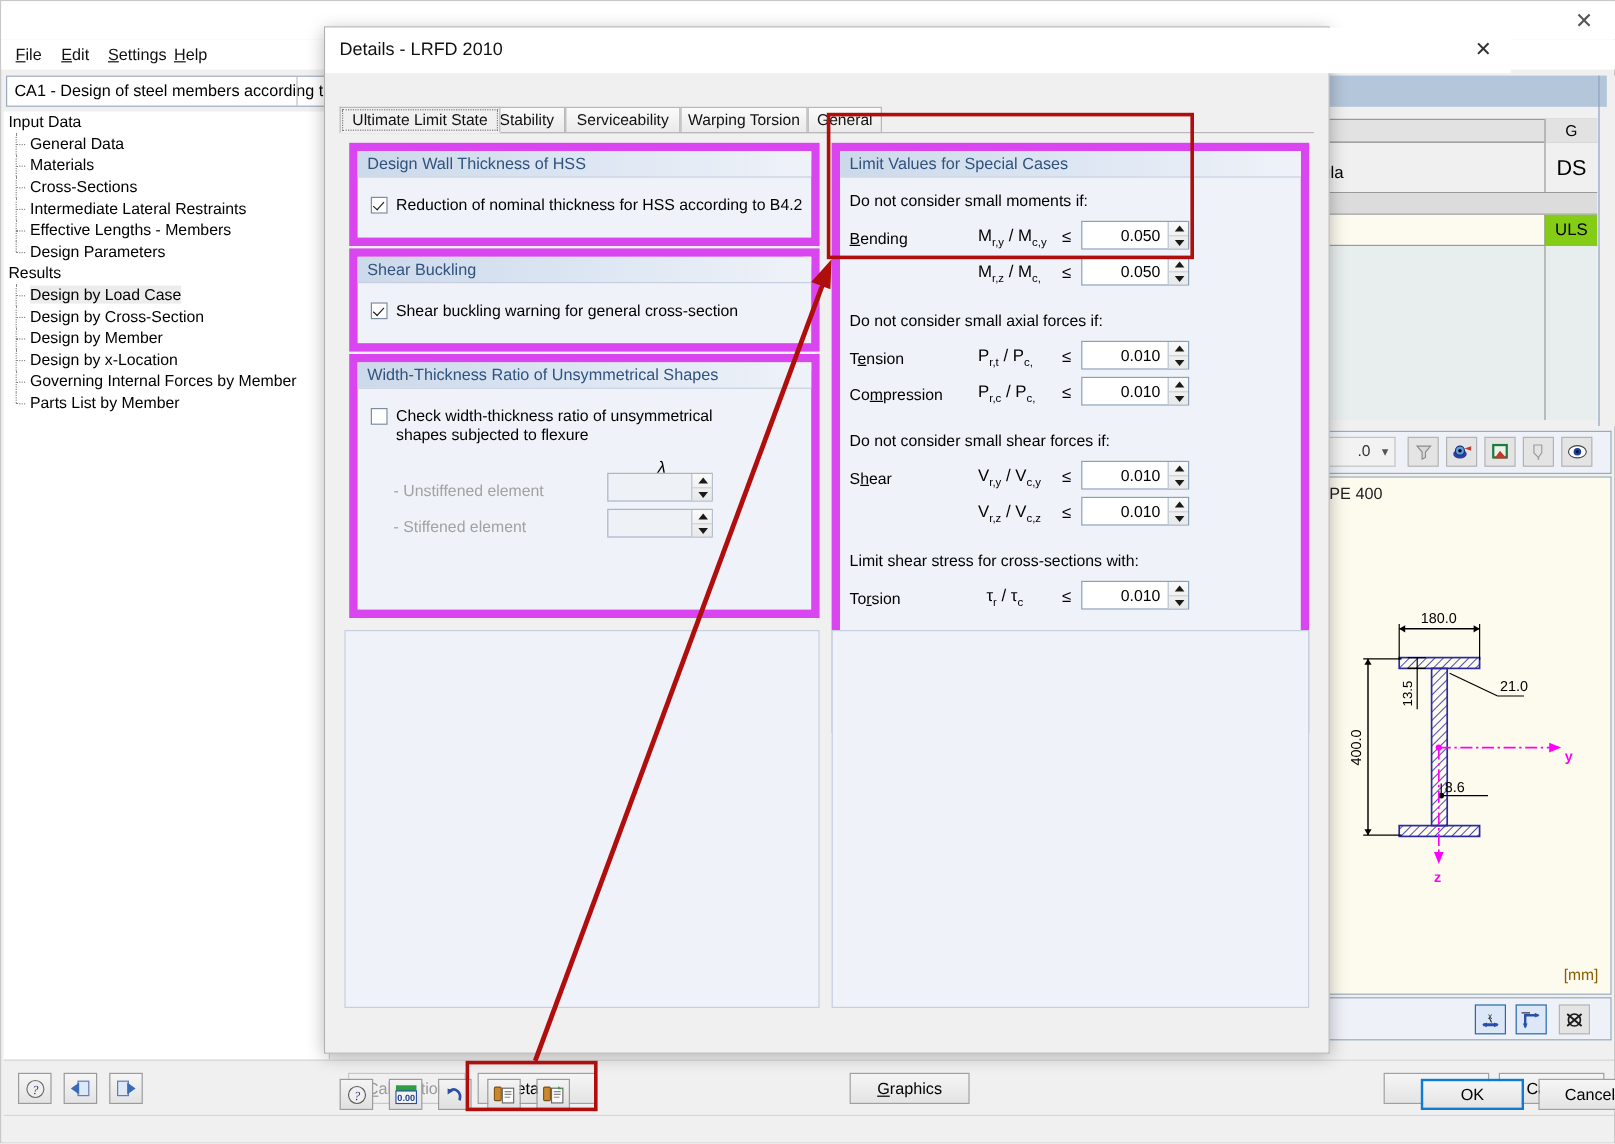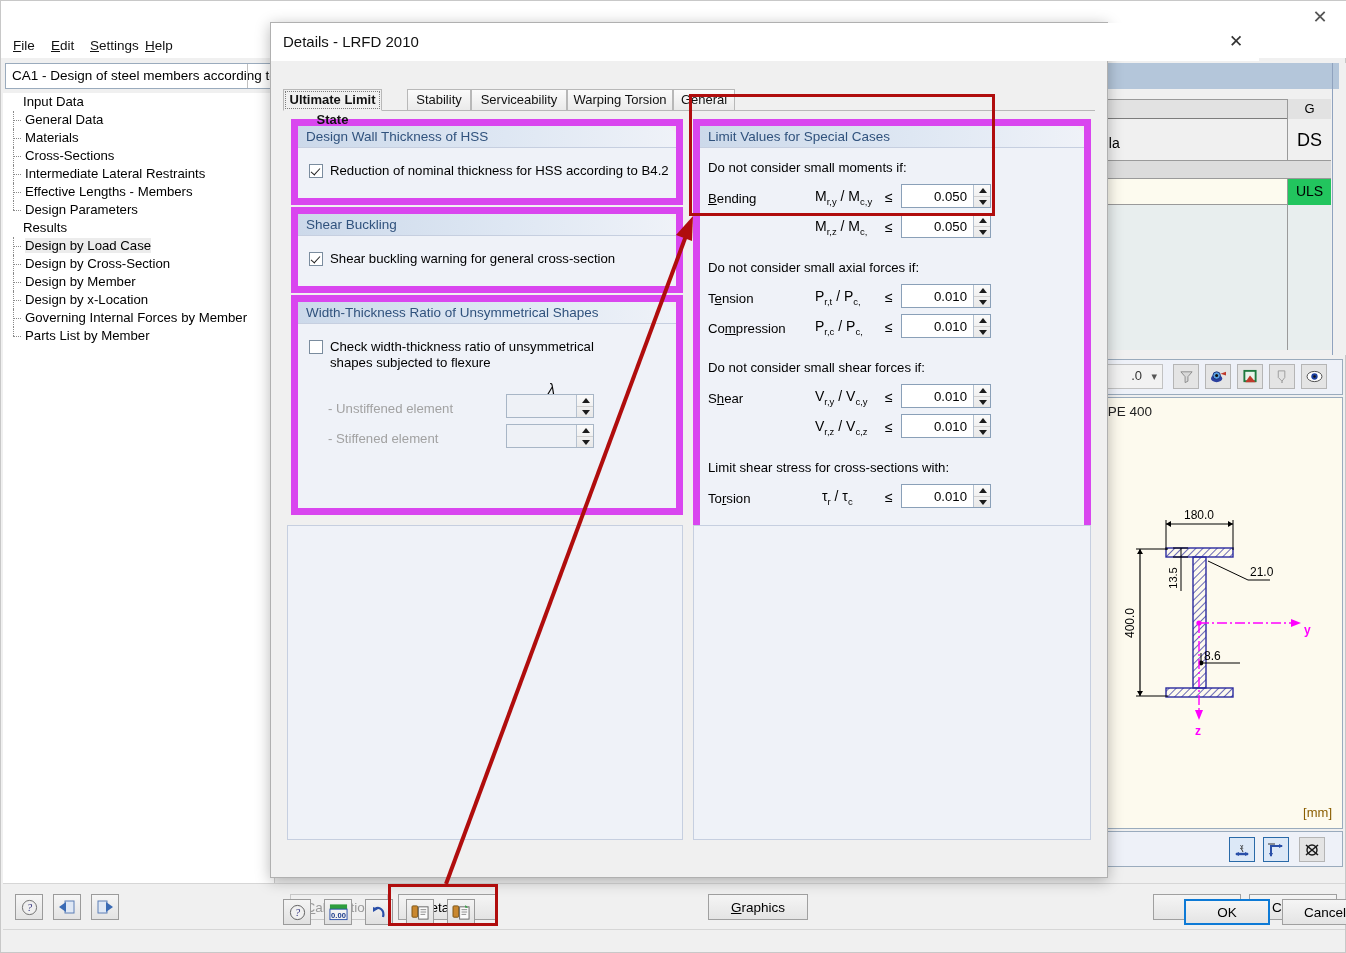--- a/index.html
+++ b/index.html
@@ -58,21 +58,21 @@
 
   
   .nav-tree {
     position: absolute; left: 2px; top: 92px; width: 272px; height: 790px;
     background: #ffffff; border-right: 1px solid #cfcfcf;
     overflow: hidden;
   }
   .nav-node {
     position: relative; height: 18px; line-height: 18px;
     font-size: 13.2px; white-space: nowrap; color: #000;
-    padding-left: 20px; cursor: default;
+    padding-left: 4px; cursor: default;
   }
   .nav-node.child { padding-left: 22px; }
   .nav-node.child::before {
     content: ""; position: absolute; left: 10px; top: 0; bottom: 0;
     border-left: 1px dotted #8a8a8a;
   }
   .nav-node.child::after {
     content: ""; position: absolute; left: 10px; top: 9px; width: 8px;
     border-top: 1px dotted #8a8a8a;
   }
@@ -112,21 +112,21 @@
     position: absolute; left: 1100px; top: 160px; width: 230px; height: 18px;
     background: #dcdcdc; border-bottom: 1px solid #9a9a9a;
   }
   .tbl-row4 {
     position: absolute; left: 1100px; top: 178px; width: 230px; height: 26px;
     background: #fdfbef; border-bottom: 1px solid #9a9a9a;
   }
   .tbl-uls {
     position: absolute; left: 1286px; top: 178px; width: 44px; height: 26px;
     border-left: 1px solid #9a9a9a; text-align: center; font-size: 14px; line-height: 25px;
-    background: #22c55e;
+    background: #84cc16;
   }
   .tbl-body {
     position: absolute; left: 1100px; top: 204px; width: 230px; height: 145px;
     background: #e8eeee; border-left: 0;
   }
   .tbl-body-sep {
     position: absolute; left: 1286px; top: 204px; width: 1px; height: 145px;
     background: #9a9a9a;
   }
   .tbl-right-edge {
@@ -560,21 +560,21 @@
 
   <div class="dlg">
     <div class="dlg-title">
       <div class="dlg-title-txt">Details - LRFD 2010</div>
       <div class="dlg-close">✕</div>
     </div>
 
     <div class="dlg-body">
 
       <div class="tabs" id="tabs">
-          <div class="tab active" style="left: 0px; width: 99px; font-weight: bold;"><span>Ultimate Limit State</span></div>
+          <div class="tab active" style="left: 0px; width: 134px;"><span>Ultimate Limit State</span></div>
           <div class="tab" style="left: 124px; width: 64px;"><span>Stability</span></div>
           <div class="tab" style="left: 188px; width: 96px;"><span>Serviceability</span></div>
           <div class="tab" style="left: 284px; width: 106px;"><span>Warping Torsion</span></div>
           <div class="tab" style="left: 390px; width: 62px;"><span>General</span></div>
         </div>
       <div class="tab-strip-line"></div>
 
       <div class="grp" style="left:20px; top:58px; width:392px; height:86px">
         <div class="grp-hdr">
           <div class="grp-hdr-txt">Design Wall Thickness of HSS</div>

